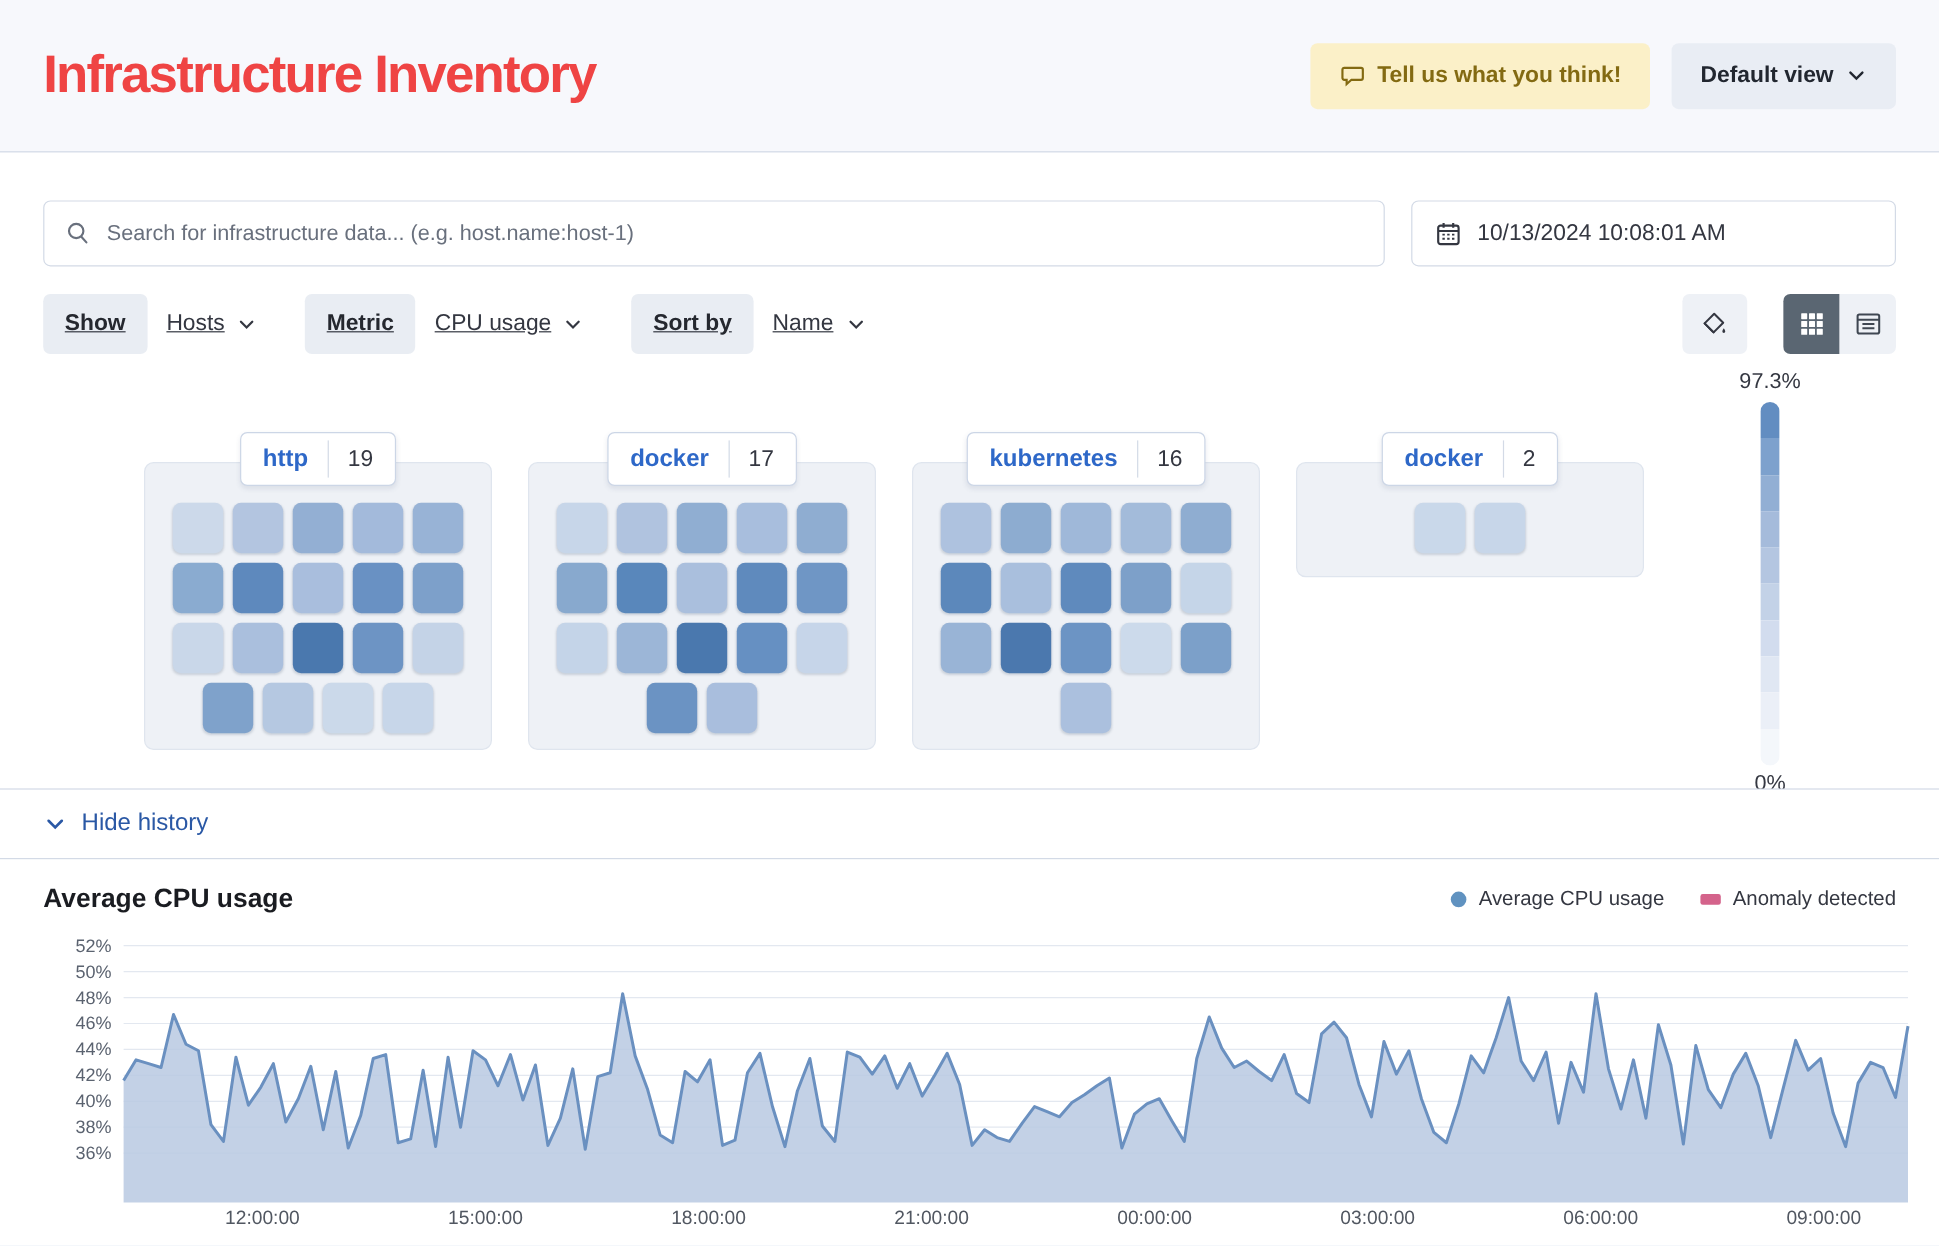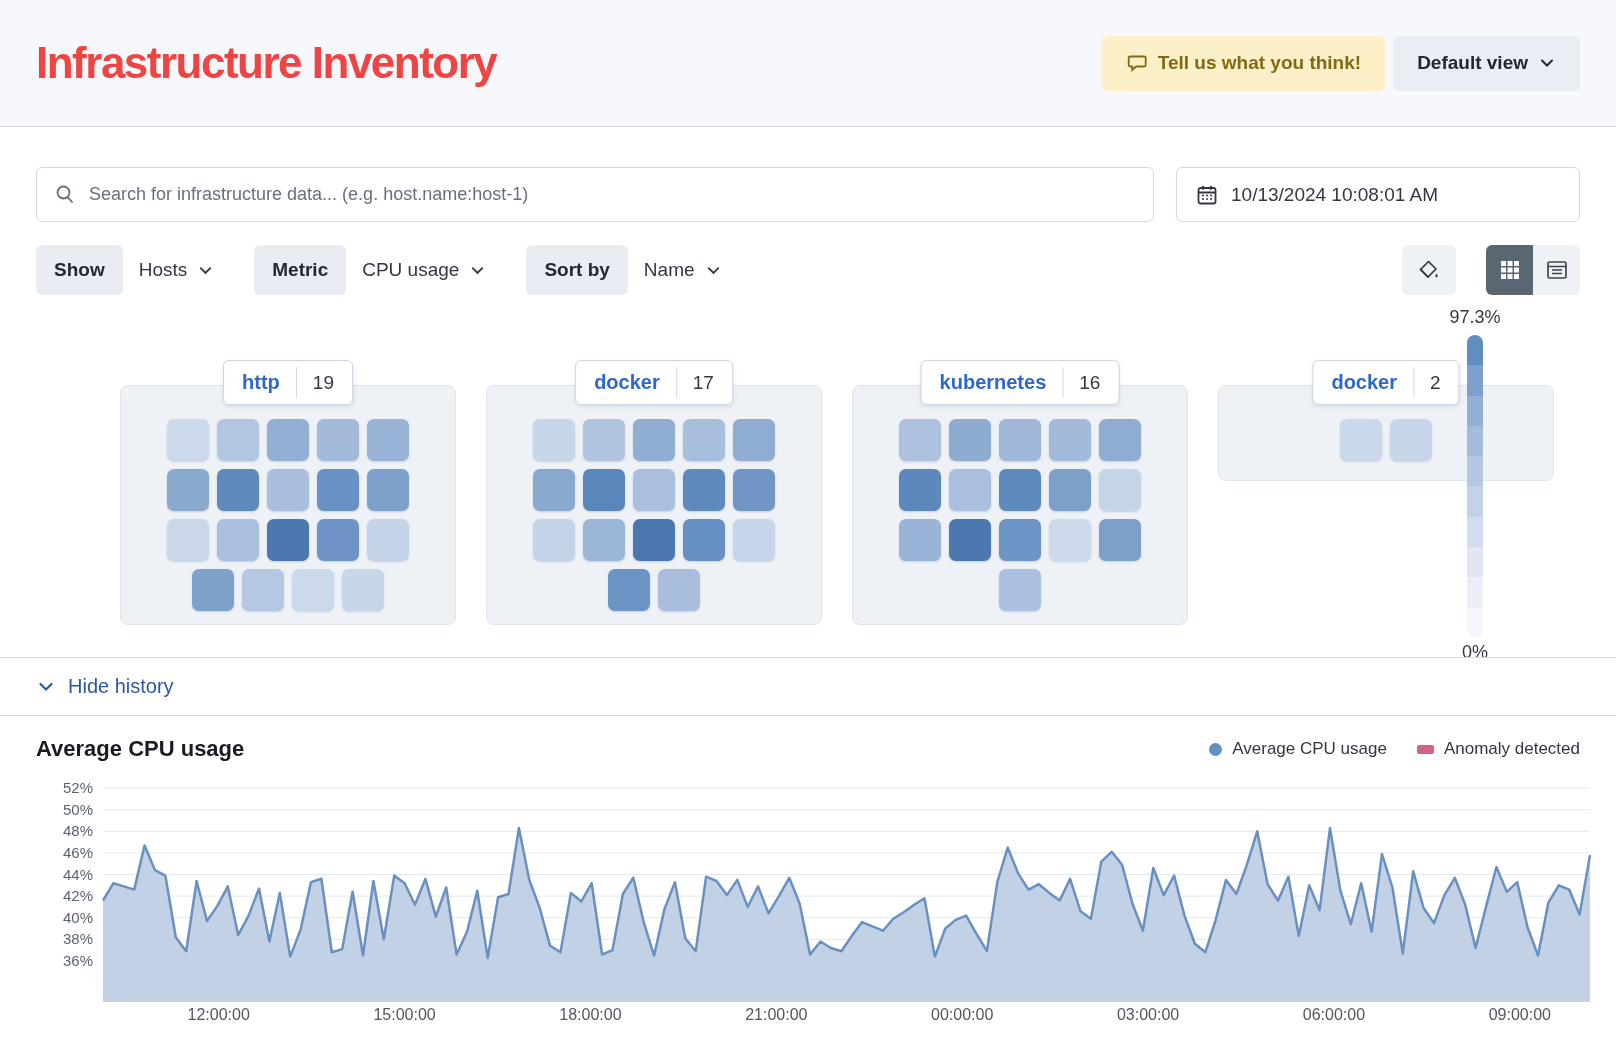--- a/index.html
+++ b/index.html
@@ -3,63 +3,63 @@
 <meta charset="utf-8">
 <style>
   * { margin:0; padding:0; box-sizing:border-box; }
   html,body { width:1616px; height:1038px; overflow:hidden; background:#fff;
     font-family:"Liberation Sans", sans-serif; color:#343741; }
 
   
   .app-header { height:127px; background:#f7f8fc; border-bottom:1px solid #d3dae6;
     display:flex; align-items:center; padding:0 36px; }
   .app-title { font-size:44px; font-weight:800; letter-spacing:-1.5px; color:#ef4444; }
-  .header-actions { margin-left:auto; display:flex; gap:8px; align-items:flex-start; }
+  .header-actions { margin-left:auto; display:flex; gap:18px; align-items:flex-start; }
   .btn { border:none; cursor:pointer; display:flex; align-items:center; gap:10px;
     height:55px; padding:0 24px; border-radius:6px; font-size:19px; font-weight:700;
     font-family:inherit; }
   .btn-feedback { background:#fbf0c8; color:#836a12; }
   .btn-view { background:#e9edf4; color:#222730; }
 
   
   .query-row { display:flex; gap:22px; margin:40px 36px 0; align-items:flex-end; }
   .search-box { flex:1; height:55px; background:#fff; border:1px solid #d3dae6;
     border-radius:6px; display:flex; align-items:center; padding:0 16px; gap:12px; }
   .search-box input { border:none; outline:none; flex:1; font-size:18px;
     font-family:inherit; color:#343741; background:transparent; }
   .search-box input::placeholder { color:#69707d; }
   .date-picker { width:404px; height:55px; background:#fff; border:1px solid #d3dae6;
     border-radius:6px; display:flex; align-items:center; gap:12px; padding:0 18px;
     font-size:19px; color:#343741; cursor:pointer; }
   .btn-refresh { background:#c6daf2; color:#1c5dc0; font-size:19px; width:196px;
     justify-content:center; }
 
   
-  .toolbar-row { display:flex; align-items:center; margin:23px 36px 0; gap:26px; height:50px; }
+  .toolbar-row { display:flex; align-items:center; margin:23px 36px 0; gap:26px; height:50px;text-decoration:underline; }
   .filter-group { display:flex; align-items:center; }
   .filter-label { background:#e9edf3; border-radius:6px; height:50px; display:flex;
     align-items:center; padding:0 18px; font-weight:700; font-size:19px; color:#25282f; }
   .filter-value { display:flex; align-items:center; gap:10px; padding:0 14px 0 16px;
     font-size:19px; color:#343741; cursor:pointer; }
   .filter-value .boxed { border:1px solid #c9d4e3; background:#fff; border-radius:6px;
     padding:7px 15px; font-weight:700; }
   .toolbar-right { margin-left:auto; display:flex; align-items:center; gap:30px; }
   .icon-btn { width:54px; height:50px; border:none; border-radius:6px; background:#eef1f6;
     display:flex; align-items:center; justify-content:center; cursor:pointer; }
   .view-toggle { display:flex; border-radius:6px; overflow:hidden; }
   .view-toggle .seg { width:47px; height:50px; display:flex; align-items:center;
     justify-content:center; cursor:pointer; border:none; }
   .seg-active { background:#5a6672; }
   .seg-inactive { background:#eef1f6; }
 
   
   .waffle-section { position:relative; height:362px; overflow:hidden; }
   .groups-row { position:absolute; left:120px; top:65px; display:flex; gap:30px;
     align-items:flex-start; }
-  .group { position:relative; width:336px; }
+  .group { position:relative; width:290px; }
   .group-chip { position:absolute; top:0; left:50%; transform:translateX(-50%); z-index:2;
     background:#fff; border:1px solid #ccd6e6; border-radius:6px; height:45px;
     display:flex; align-items:center; padding:0 2px; box-shadow:0 2px 4px rgba(50,70,110,.10);
     white-space:nowrap; }
   .group-chip .gname { color:#2e68c8; font-weight:700; font-size:20px; padding:0 16px; cursor:pointer; }
   .group-chip .gdiv { width:1px; align-self:stretch; margin:6px 0; background:#d3dae6; }
   .group-chip .gcount { color:#343741; font-size:19px; padding:0 16px; }
   .group-box { margin-top:25px; background:#eef1f6; border:1px solid #dfe5ee; border-radius:8px;
     width:100%; display:flex; flex-direction:column; gap:8px; align-items:center;
     padding-top:33px; }

